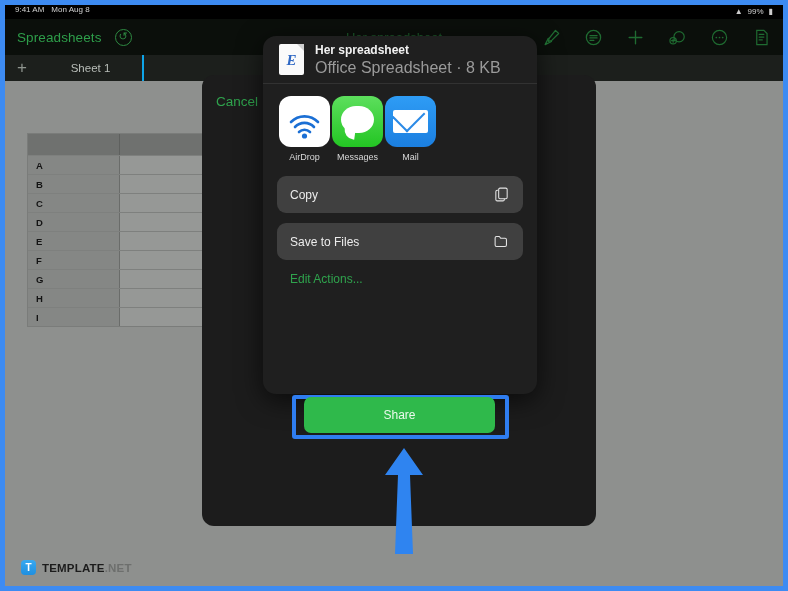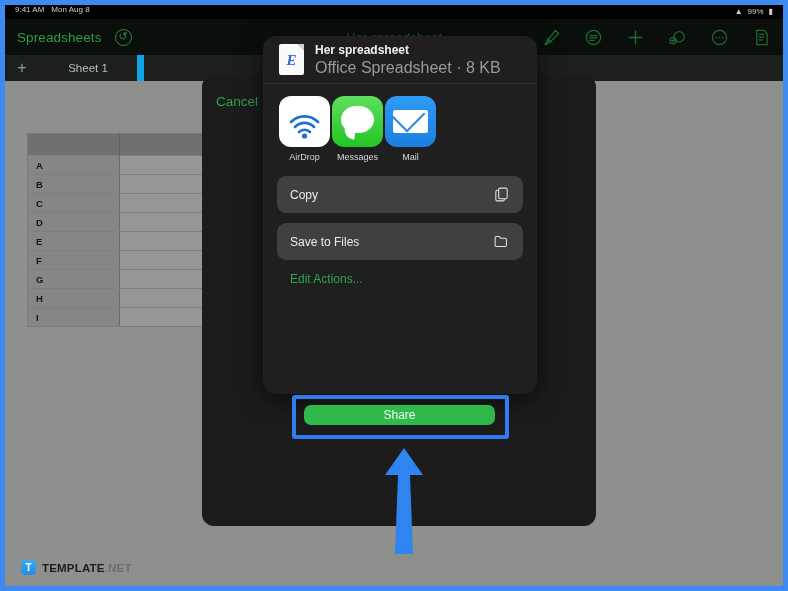--- a/index.html
+++ b/index.html
@@ -60,21 +60,21 @@
   .tabbar {
     position:absolute; left:0; top:50px; width:100%; height:26px;
     background:#1c1f1c; display:flex; align-items:stretch;
   }
   .tab-add {
     width:34px; display:flex; align-items:center; justify-content:center;
     color:#8e948e; font-size:17px; font-weight:300;
   }
   .tab {
     width:105px; display:flex; align-items:center; justify-content:center;
-    color:#b8bdb8; font-size:11.5px; border-right:7px solid #0ea5e9;
+    color:#b8bdb8; font-size:11.5px; border-right:2px solid #0ea5e9;
   }
   .tab.active { background:#1e7d3a; color:#e8f4ea; }
 
   
   .sheet {
     position:absolute; left:0; top:76px; right:0; bottom:34px;
     background:#8e908e;
   }
   .grid-wrap{
     position:absolute; left:22px; top:52px;
@@ -190,21 +190,21 @@
   .act-ic { margin-left:auto; width:17px; height:17px; color:#e4e4e4; }
   .act-ic svg { width:100%; height:100%; display:block; }
   .edit-actions { color:#2fa34d; font-size:12px; padding:2px 0 0 13px; }
 
   
   .hl {
     position:absolute; left:287px; top:390px; width:217px; height:44px;
     border:4px solid #2f7df0; border-radius:3px;
   }
   .share-btn {
-    position:absolute; left:299px; top:400px; width:191px; height:20px;
+    position:absolute; left:299px; top:392px; width:191px; height:36px;
     background:#2fb94b; border-radius:7px;
     display:flex; align-items:center; justify-content:center;
     color:#eafaec; font-size:12px;
   }
 
   
   .arrow { position:absolute; left:378px; top:443px; width:42px; height:106px; }
 </style>
 </head>
 <body>

